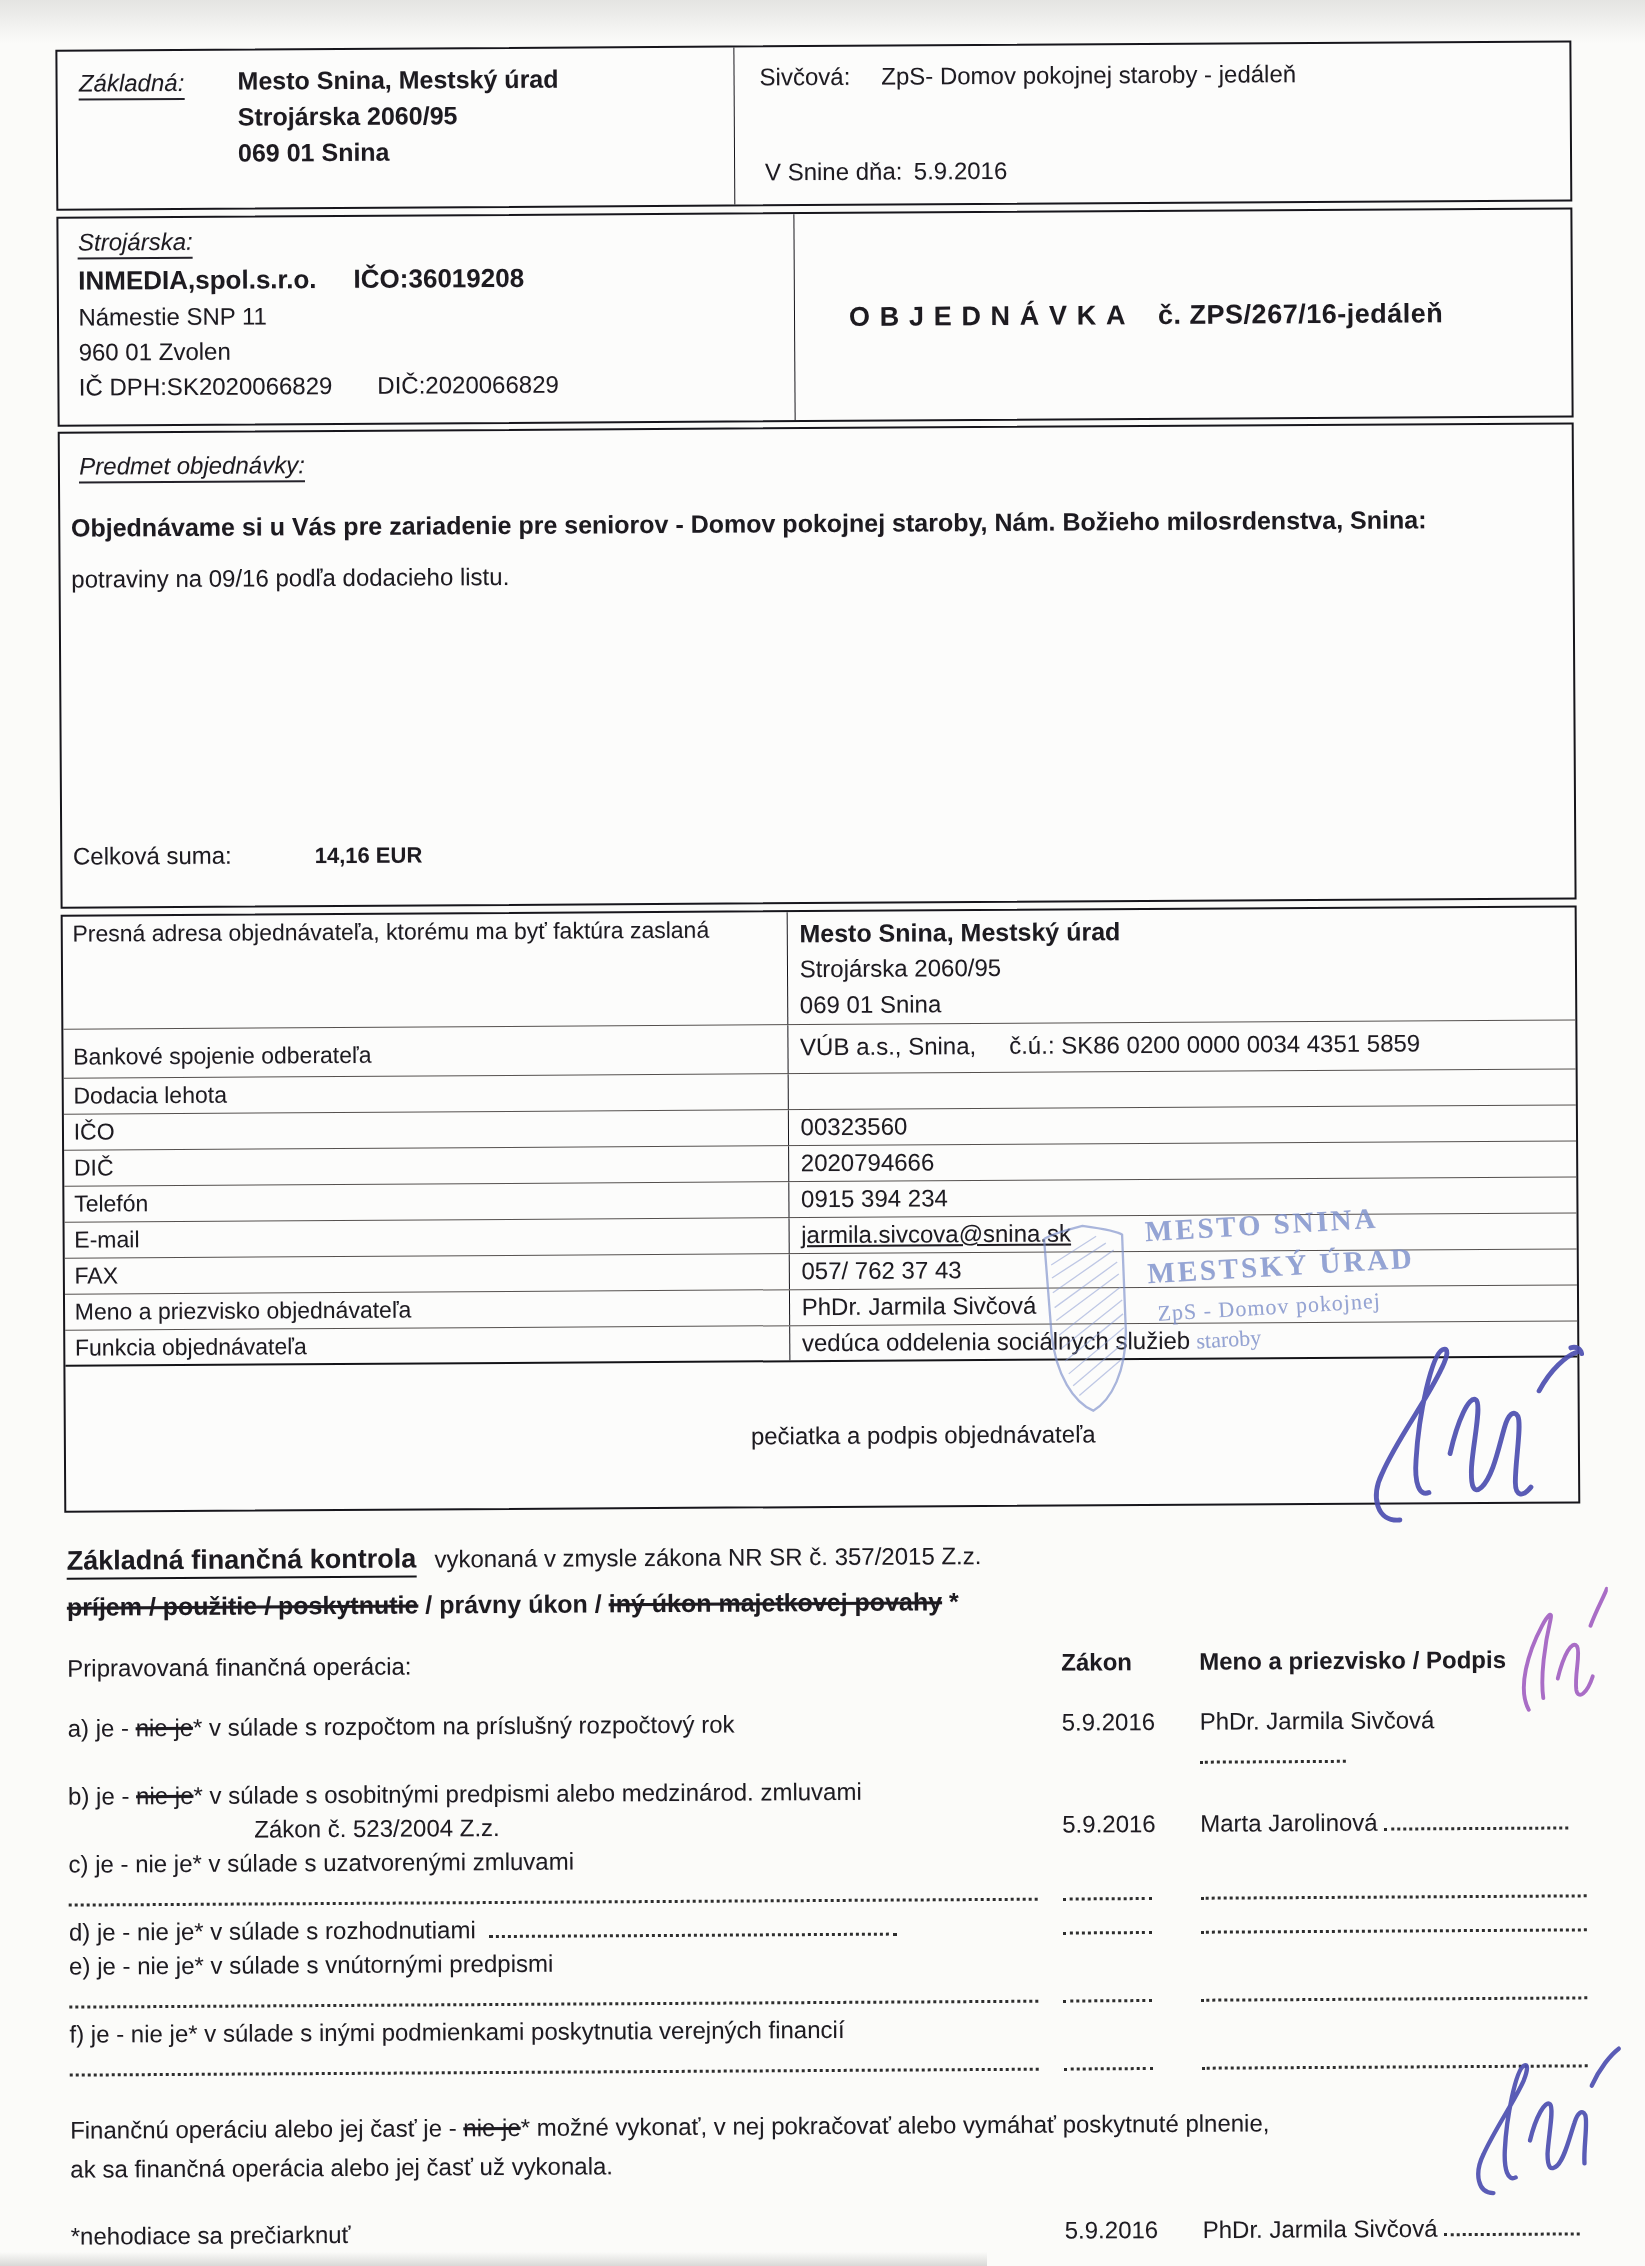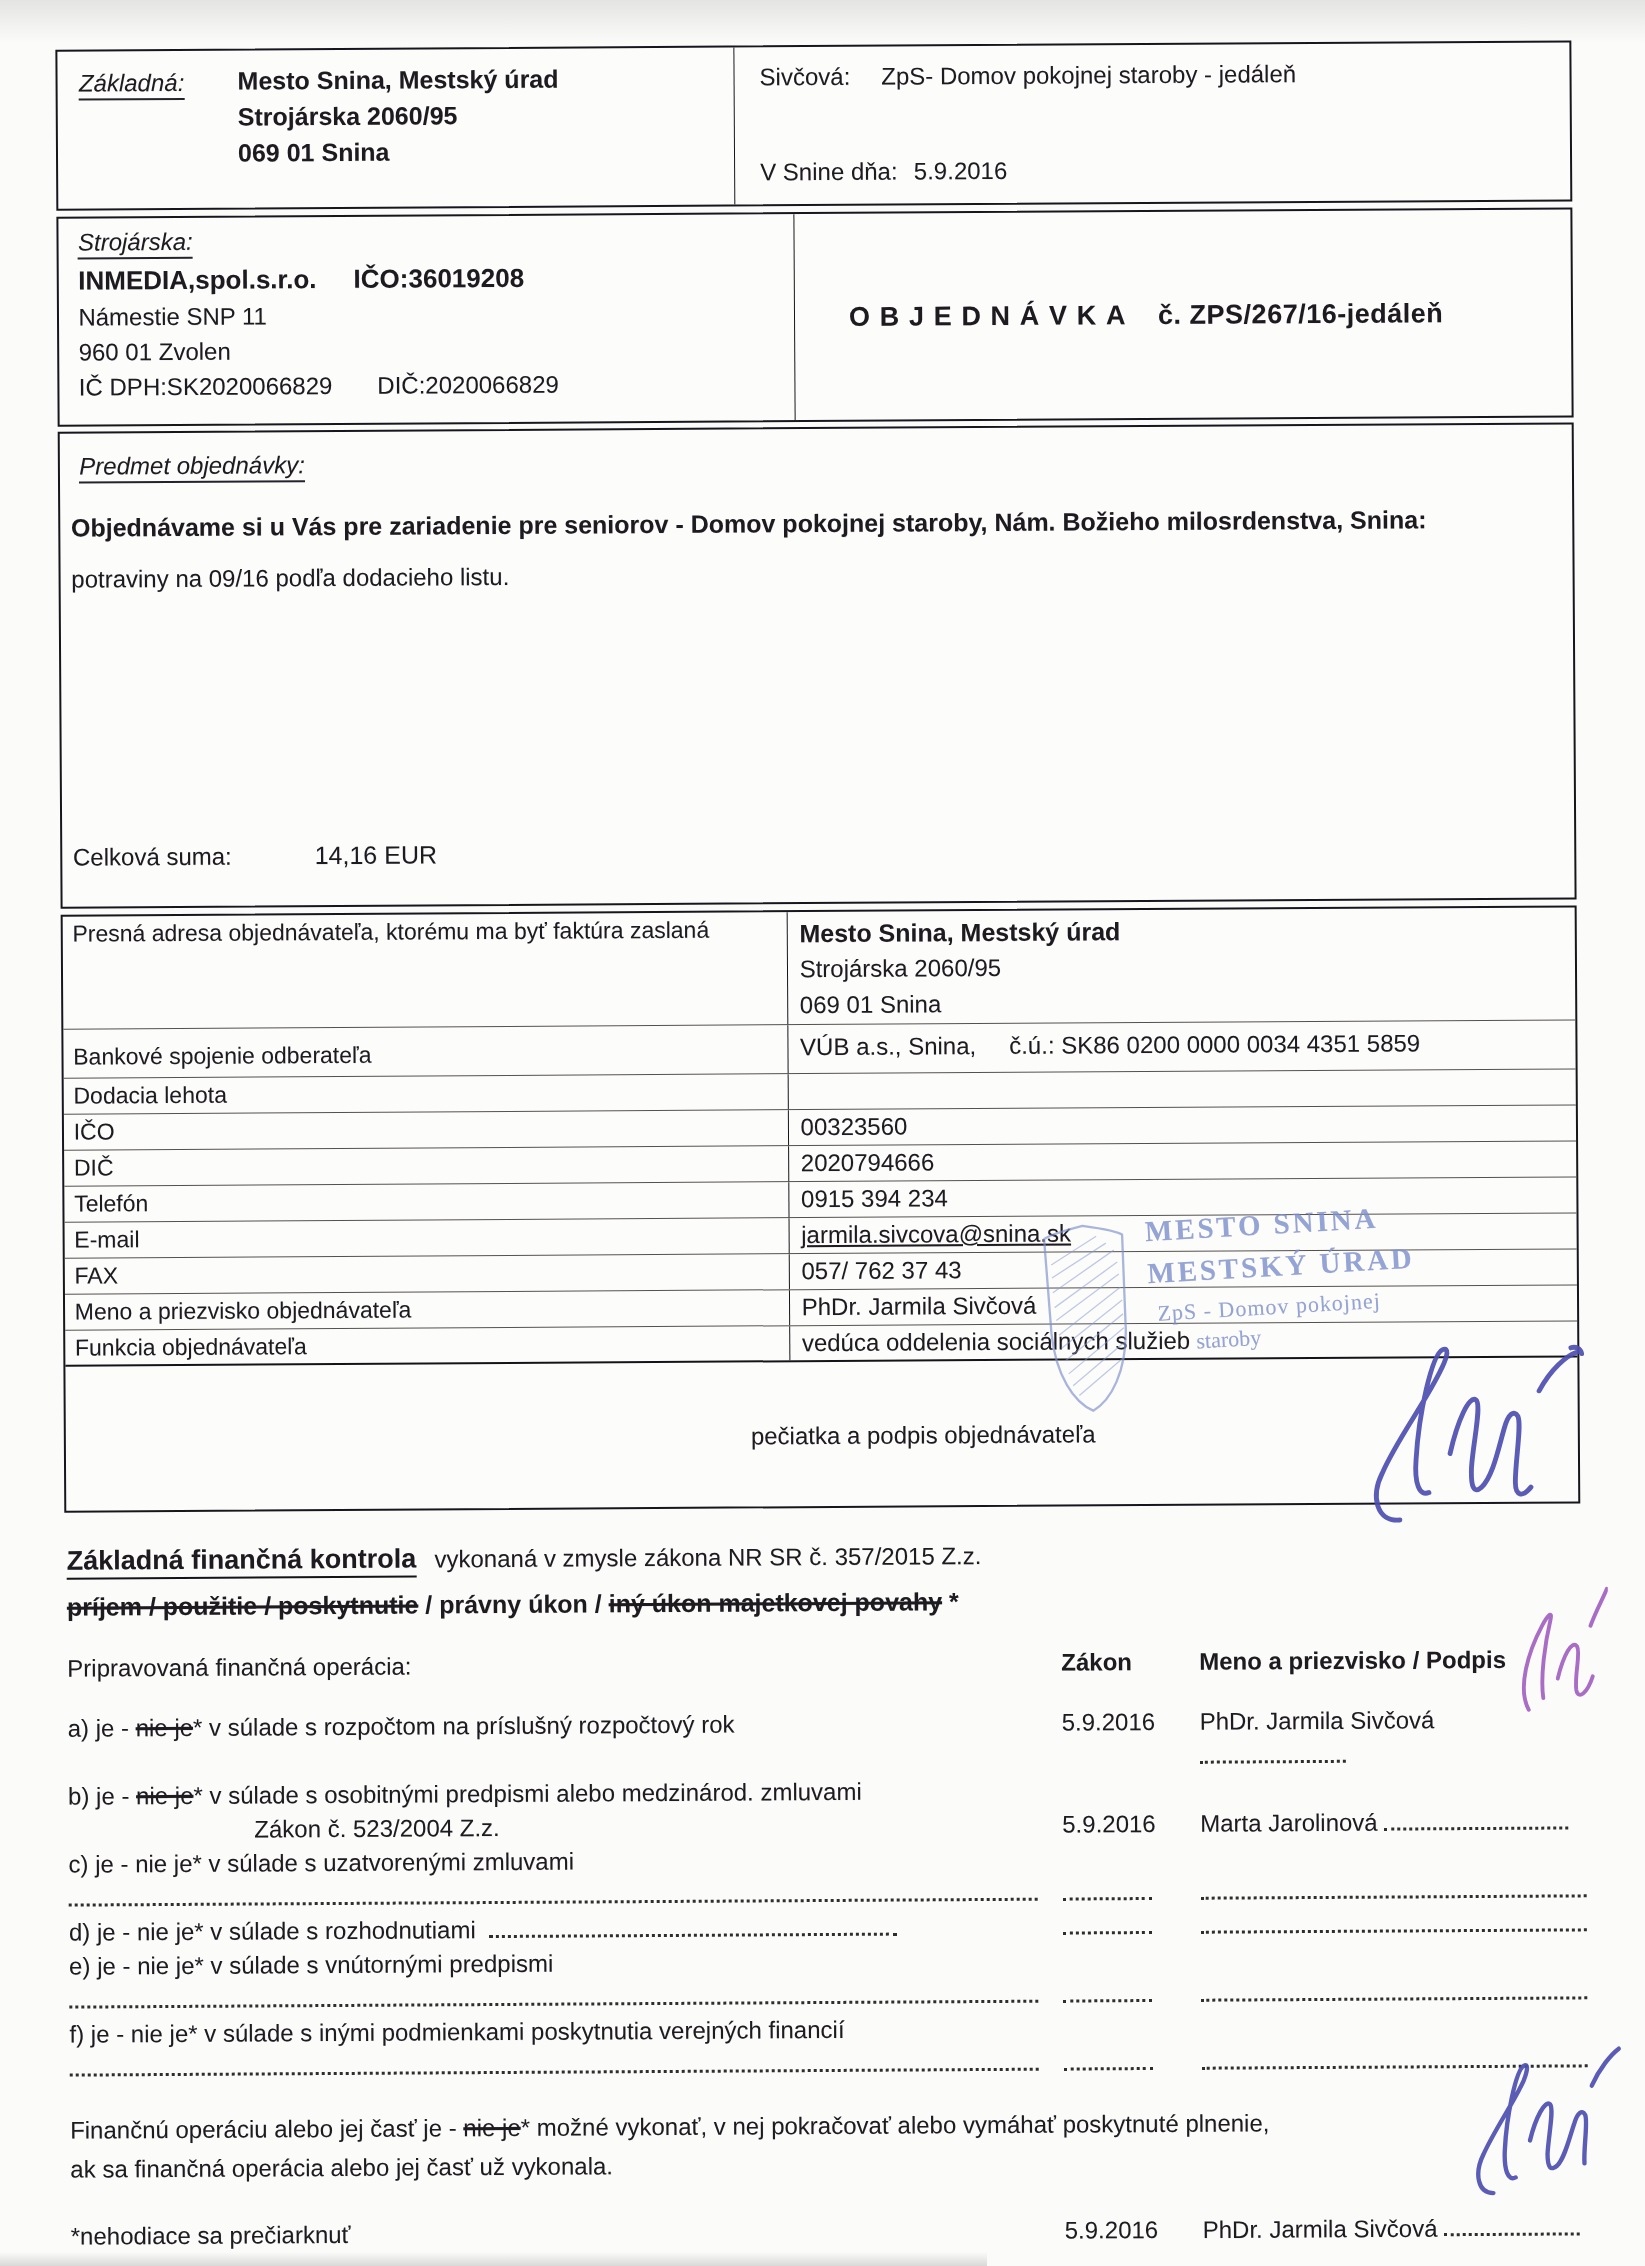--- a/index.html
+++ b/index.html
@@ -15,39 +15,39 @@
   .itul{font-style:italic;font-size:24px;border-bottom:2.4px solid #24222a;display:inline-block;padding-bottom:1px;}
   .b{font-weight:bold;}
   
   #box1{top:45px;height:161px;display:flex;}
   .b1l{width:676px;border-right:1.9px solid #17161c;position:relative;}
   .b1l .itul{position:absolute;left:21.3px;top:17.5px;}
   .odb-addr{position:absolute;left:180px;top:11.6px;font-weight:bold;font-size:25px;line-height:36px;white-space:nowrap;}
   .b1r{flex:1;position:relative;font-size:24px;}
   .zrow{position:absolute;left:25px;white-space:nowrap;}
   .zlab{display:inline-block;width:115px;}
-  .vlab{display:inline-block;width:147px;}
+  .vlab{display:inline-block;width:147px;text-align:center;}
   
   #box2{top:212px;height:210px;display:flex;}
   .b2l{width:736px;border-right:1.9px solid #17161c;position:relative;padding:9.7px 0 0 19.4px;box-sizing:border-box;font-size:24px;}
   .b2l>div{margin-bottom:6.8px;white-space:nowrap;}
   .sup-name{font-size:26px;}
   .sup-name span{margin-right:37px;}
   .sup-ids span{margin-right:45px;font-size:24px;}
   .b2r{flex:1;display:flex;align-items:center;padding-left:54px;font-weight:bold;font-size:27px;white-space:nowrap;}
   .ord-title{letter-spacing:9.7px;}
   .ord-no{margin-left:23px;letter-spacing:0.5px;}
   
   #box3{top:427px;height:477px;position:relative;font-size:24px;}
   #box3 .itul{position:absolute;left:19.4px;top:19.4px;}
   .pre-bold{position:absolute;left:10.7px;top:80px;font-weight:bold;font-size:25px;white-space:nowrap;}
   .pre-norm{position:absolute;left:10.7px;top:132px;}
   .total{position:absolute;left:10.7px;top:409px;white-space:nowrap;}
   .total .tlab{display:inline-block;width:235px;}
-  .total .tval{font-weight:normal;font-size:25px;}
+  .total .tval{font-weight:bold;font-size:22px;}
   
   #box4{top:910px;height:598px;}
   .irow{display:grid;grid-template-columns:724px 1fr;border-bottom:1px solid #55514f;box-sizing:border-box;}
   .r1{height:113px;}.r2{height:49px;}.rS{height:36px;}
   .r10{border-bottom:2.9px solid #141418;}
   .ilab{padding:3.9px 7.8px 0 9.7px;font-size:23px;white-space:nowrap;overflow:hidden;}
   .ival{border-left:1.9px solid #17161c;padding:2.9px 7.8px 0 11.6px;font-size:24px;white-space:nowrap;overflow:hidden;}
   .r1 .ival{line-height:36px;}
   .v1line{font-weight:bold;font-size:25px;}
   .iban{margin-left:33px;}

